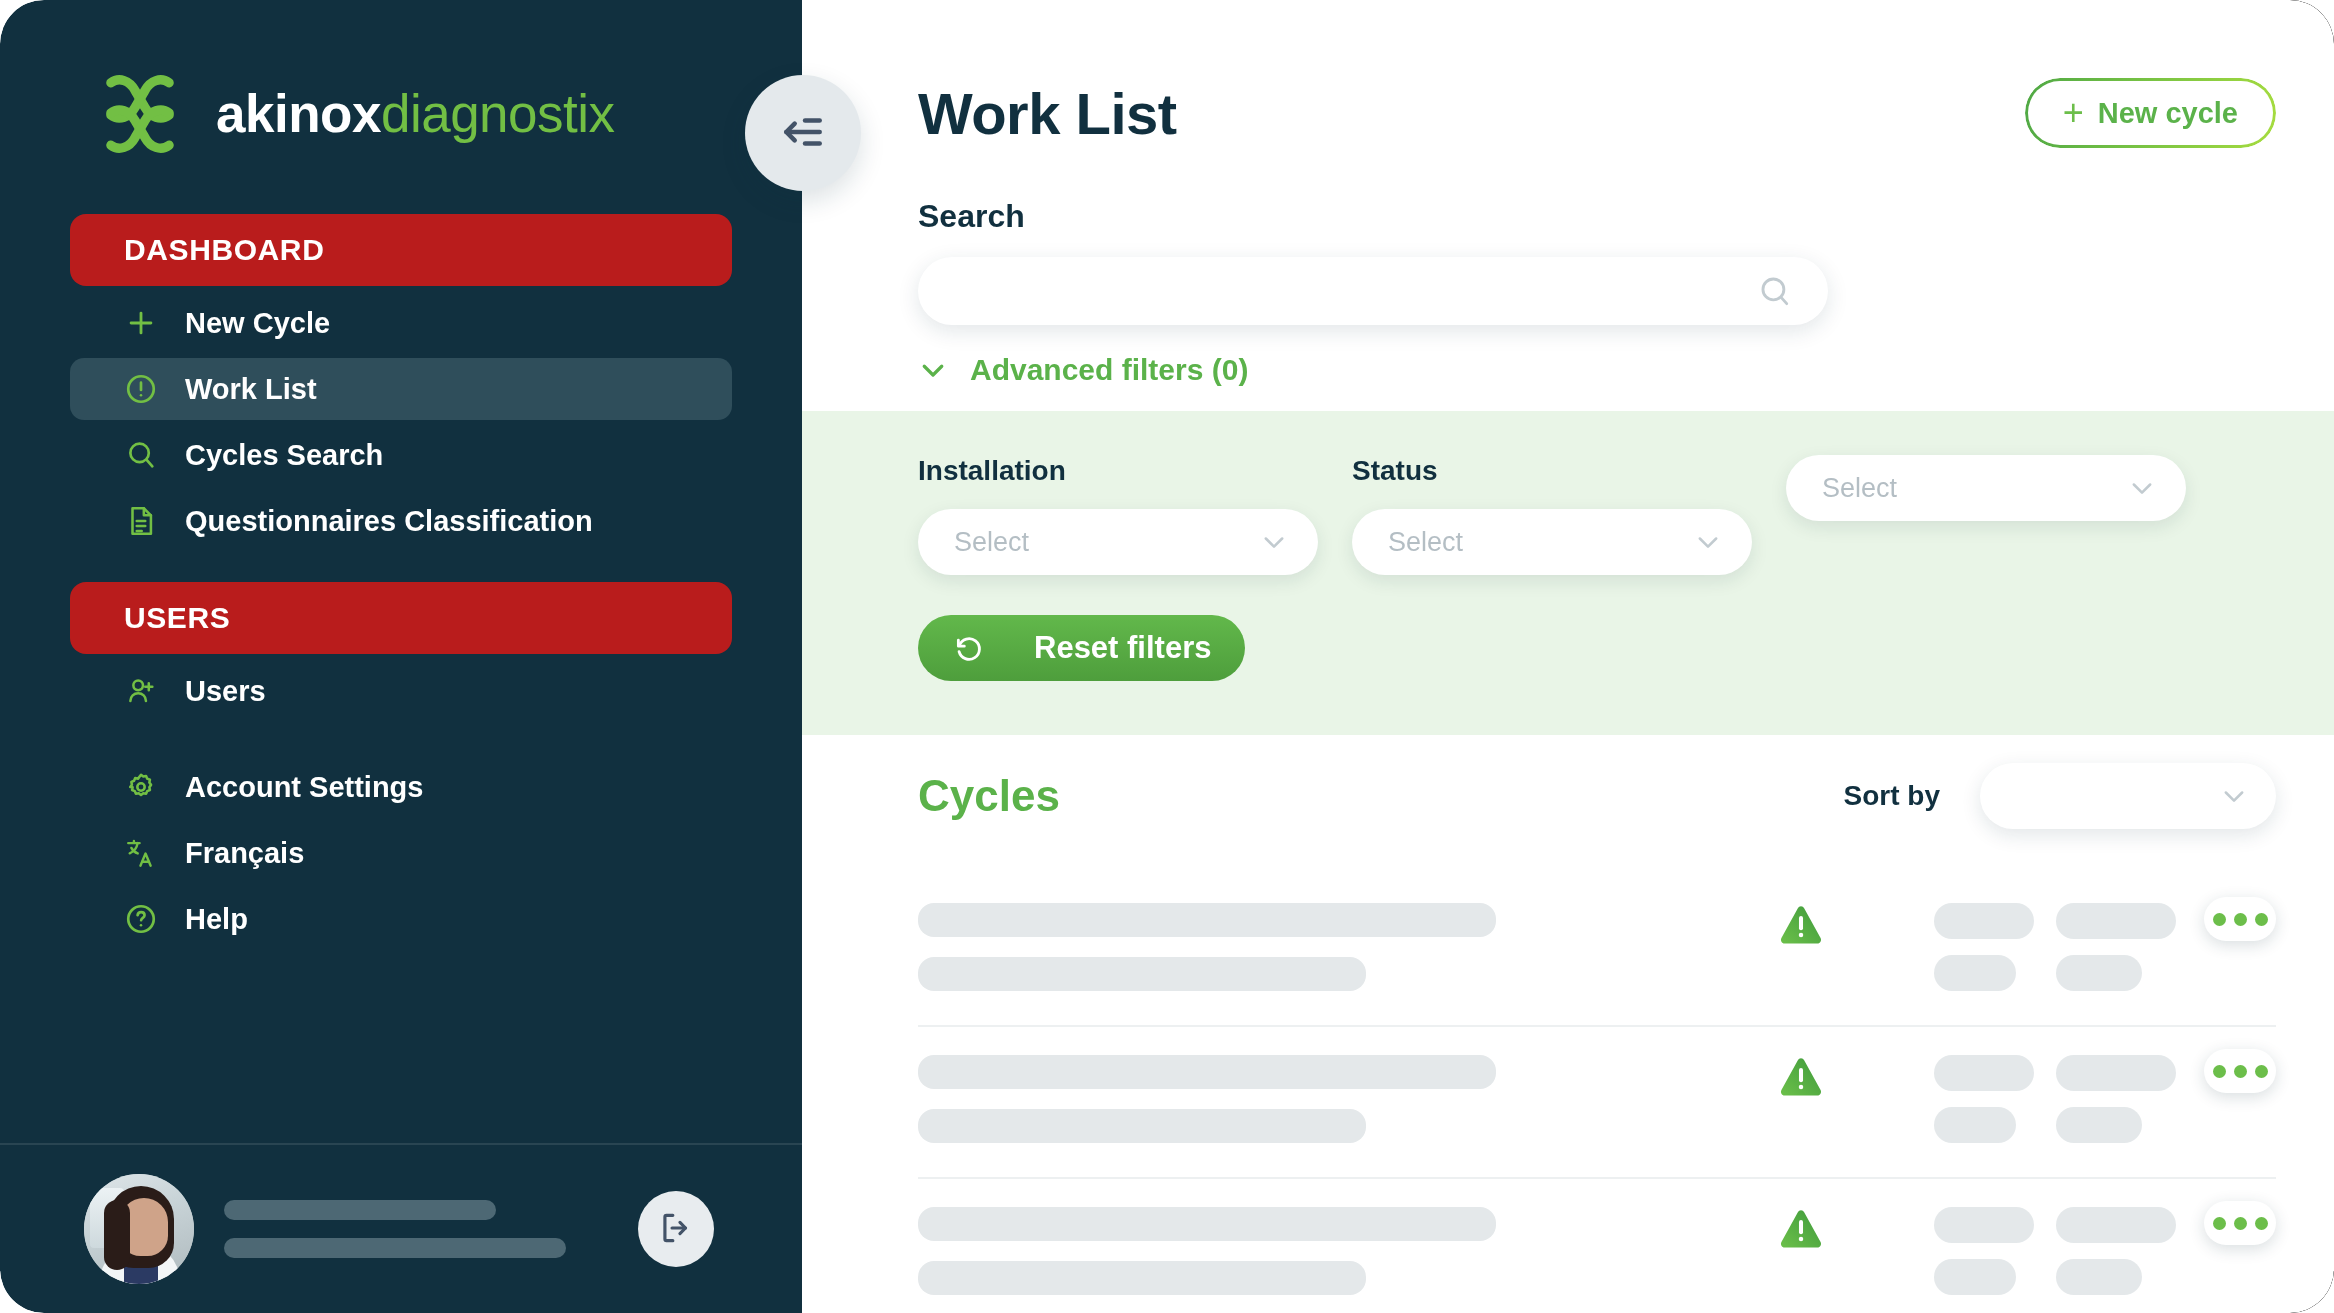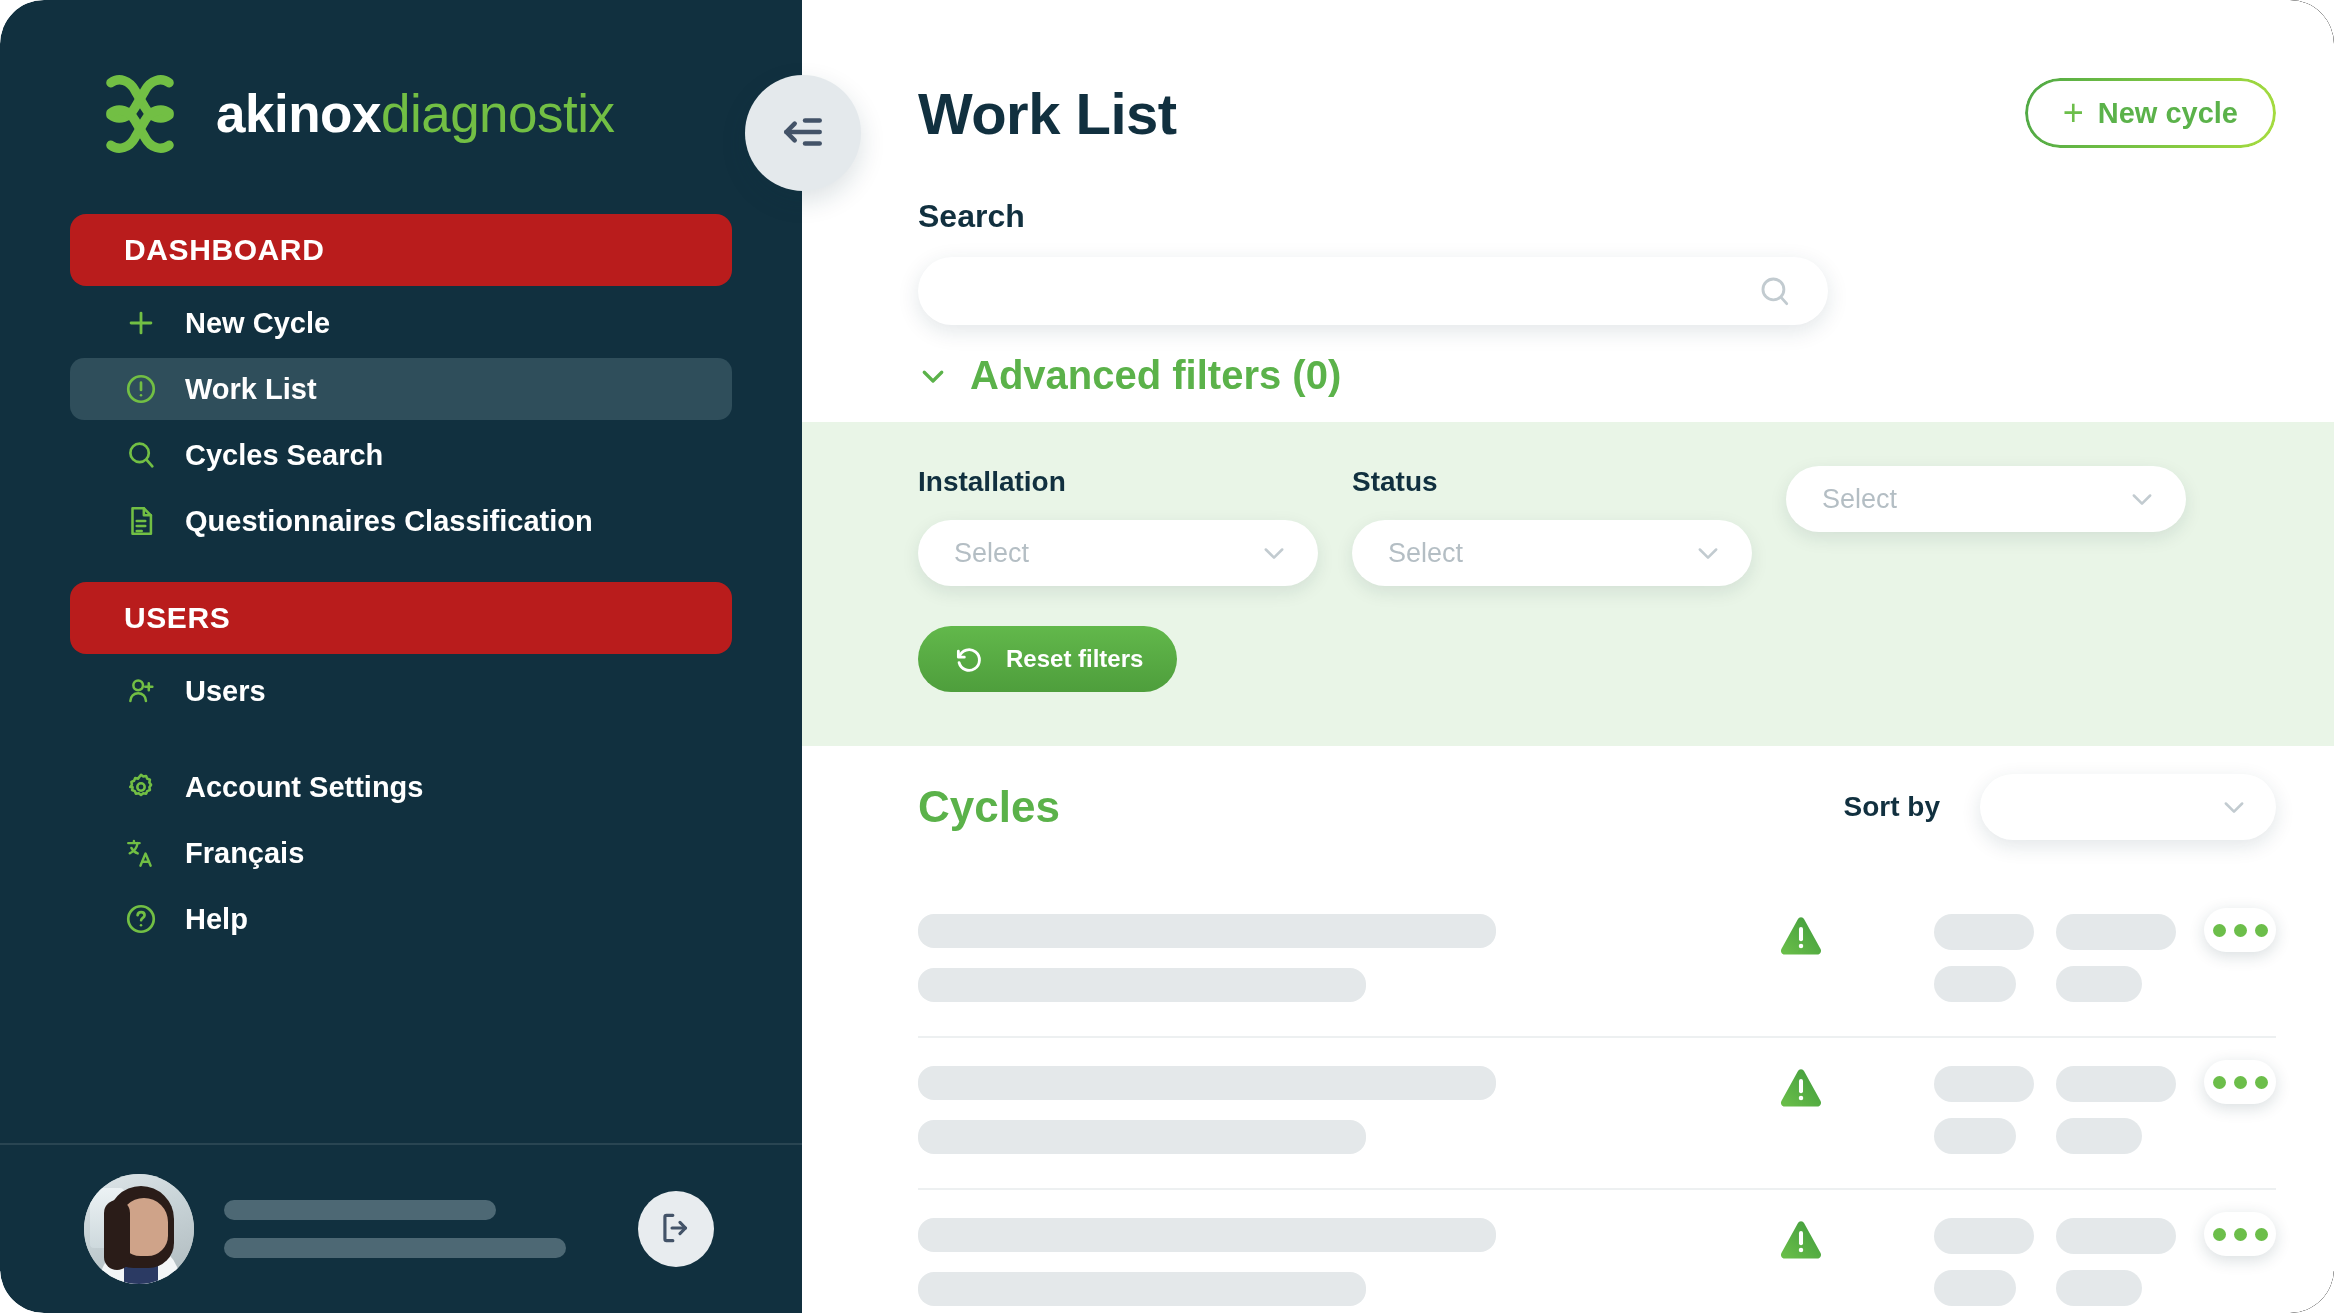--- a/index.html
+++ b/index.html
@@ -281,21 +281,21 @@
   .search-ico svg { width: 38px; height: 38px; display: block; }
 
   .adv-filters {
     margin-top: 28px;
     display: flex; align-items: center; gap: 22px;
     cursor: pointer;
     width: max-content;
   }
   .adv-chevron { width: 30px; height: 30px; color: #5BB24A; }
   .adv-chevron svg { width: 30px; height: 30px; display: block; }
-  .adv-label { color: #5BB24A; font-size: 40px; font-weight: 700; }
+  .adv-label { color: #5BB24A; font-size: 30px; font-weight: 700; }
 
   
   .filter-panel {
     margin-top: 24px;
     background: #E9F5E7;
     padding: 44px 58px 54px 116px;
   }
   .filter-row { display: flex; gap: 34px; }
   .filter-col { width: 400px; }
   .filter-label {
@@ -322,21 +322,21 @@
     height: 66px;
     width: max-content;
     padding: 0 34px;
     border-radius: 33px;
     background: linear-gradient(180deg, #62B84B 0%, #4E9E3C 100%);
     display: flex; align-items: center; gap: 20px;
     border: none; cursor: pointer;
   }
   .reset-ico { width: 34px; height: 34px; color: #ffffff; }
   .reset-ico svg { width: 34px; height: 34px; display: block; }
-  .reset-label { color: #ffffff; font-size: 24px; font-weight: 700; }
+  .reset-label { color: #ffffff; font-size: 31px; font-weight: 700; margin-left: 28px; }
 
   
   .cycles-head {
     display: flex; align-items: center; justify-content: space-between;
     padding-top: 28px;
   }
   .cycles-title {
     font-size: 44px;
     font-weight: 700;
     color: #5BB24A;

